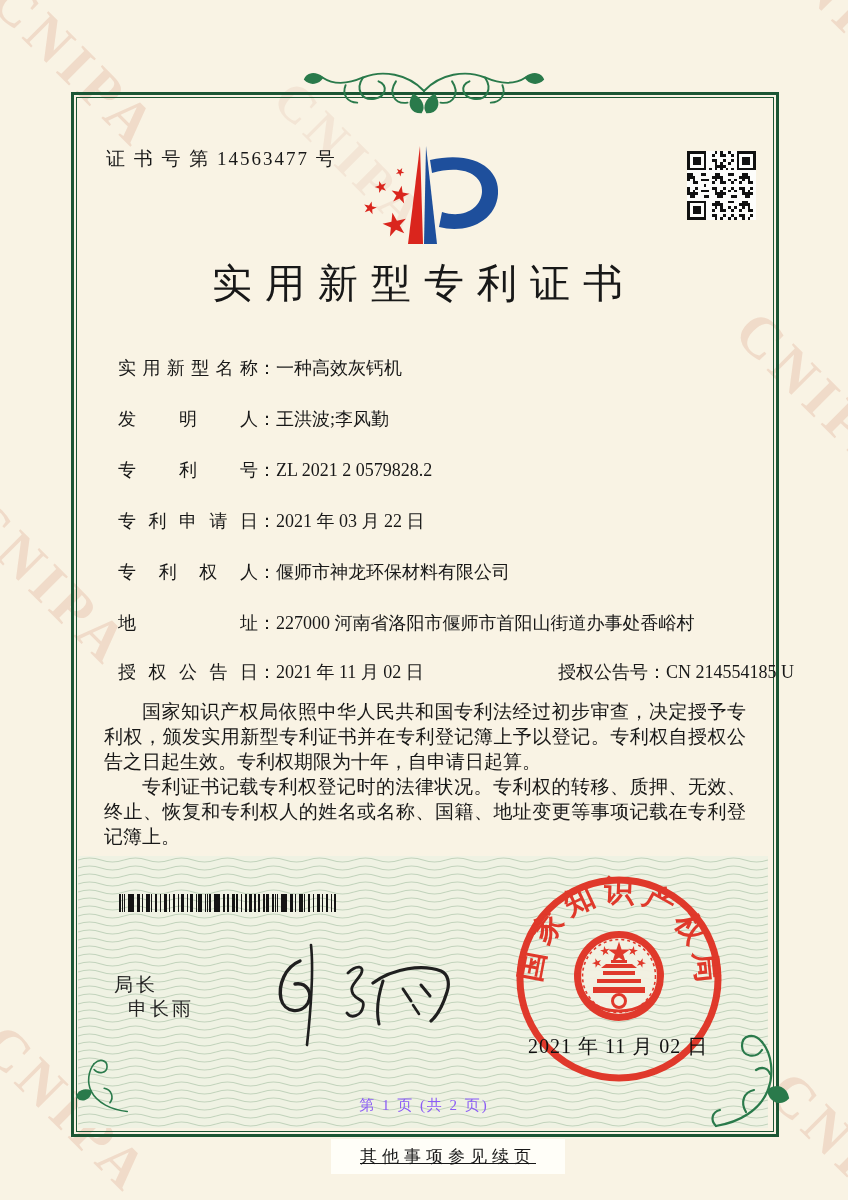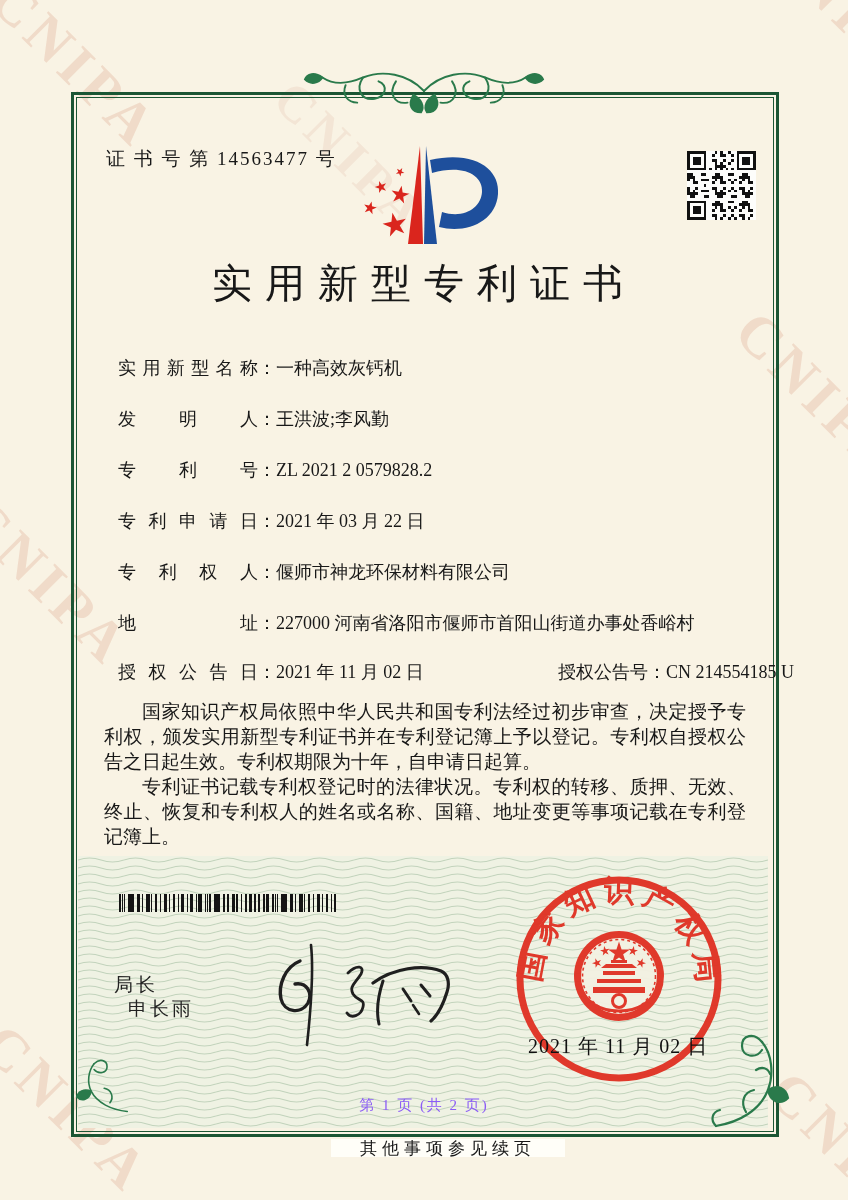--- a/index.html
+++ b/index.html
@@ -45,22 +45,22 @@
   .sig-label{position:absolute;left:114px;font-size:19px;letter-spacing:3px;z-index:3;
              font-family:"Liberation Sans","DejaVu Sans",sans-serif;color:#222;}
   .sig-title{top:972px;} .sig-name{top:996px;margin-left:14px;}
   .signature{position:absolute;left:245px;top:933px;width:215px;height:122px;z-index:3;}
   
   .seal{position:absolute;left:508px;top:868px;width:222px;height:222px;z-index:3;opacity:.95;}
   .seal-date{position:absolute;left:528px;top:1033px;font-size:20px;letter-spacing:1px;color:#101010;z-index:4;white-space:nowrap;}
   
   .pageinfo{position:absolute;left:0;right:0;top:1096px;text-align:center;font-size:15px;
             letter-spacing:2px;z-index:3;color:#8b5cf6;}
-  .note{position:absolute;left:331px;top:1139px;width:234px;height:18px;background:#fffef8;
-        display:flex;align-items:center;justify-content:center;font-size:17px;letter-spacing:5px;z-index:3;}
+  .note{position:absolute;left:331px;top:1139px;width:234px;height:35px;background:#fffef8;
+        display:flex;align-items:center;justify-content:center;font-size:17px;letter-spacing:5px;z-index:3;text-decoration:underline;}
 </style>
 </head>
 <body>
 
 <div class="page">
 
   <span class="wm" style="left:-30px;top:30px;">CNIPA</span>
   <span class="wm" style="left:745px;top:-22px;">CNIPA</span>
   <span class="wm" style="left:715px;top:362px;">CNIPA</span>
   <span class="wm" style="left:-58px;top:548px;">CNIPA</span>

